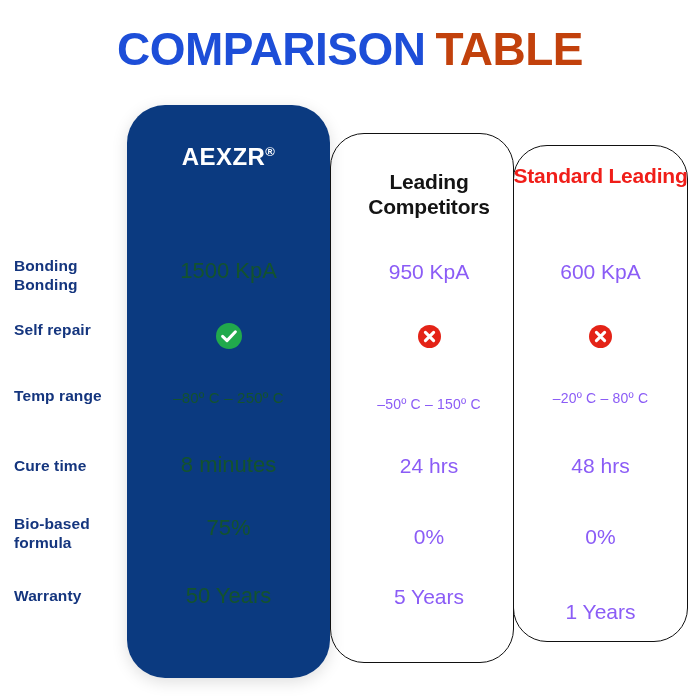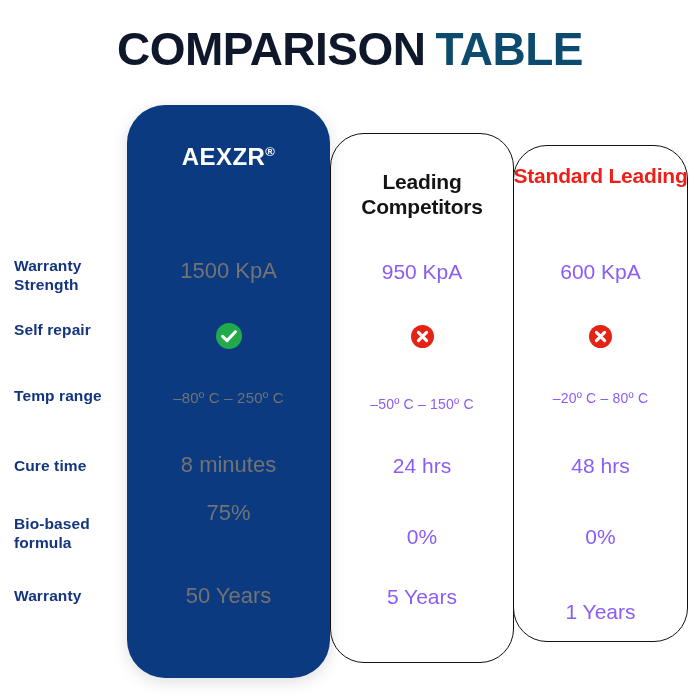--- a/index.html
+++ b/index.html
@@ -29,22 +29,22 @@
     left: 0;
     top: 26px;
     width: 700px;
     text-align: center;
     font-size: 46px;
     font-weight: 700;
     letter-spacing: -0.5px;
     line-height: 1;
     white-space: nowrap;
   }
-  .title .t1 { color: #0f172a; }
-  .title .t2 { color: #0c4a6e; margin-left: 10px; }
+  .title .t1 { color: #1d4ed8; }
+  .title .t2 { color: #c2410c; margin-left: 10px; }
 
   
   .labels {
     position: absolute;
     left: 14px;
     top: 105px;
     width: 110px;
     height: 573px;
   }
   .row-label {
@@ -103,21 +103,21 @@
   }
 
   
   .col {
     position: absolute;
     top: 105px;
     height: 573px;
     z-index: 6;
   }
   .col-hero  { left: 127px; width: 203px; }
-  .col-mid   { left: 330px; width: 184px; }
+  .col-mid   { left: 330px; width: 184px; padding-left: 14px; }
   .col-right { left: 513px; width: 175px; }
 
   .col-head {
     position: absolute;
     left: 0;
     width: 100%;
     text-align: center;
     font-weight: 700;
     line-height: 1.2;
   }
@@ -145,21 +145,21 @@
     letter-spacing: -0.2px;
   }
 
   .cell {
     position: absolute;
     left: 0;
     width: 100%;
     text-align: center;
     line-height: 1.2;
   }
-  .col-hero .cell { color: #737373; }
+  .col-hero .cell { color: #14532d; }
   .col-mid .cell, .col-right .cell { color: #8b5cf6; }
 
   .cell.big   { font-size: 21px; font-weight: 400; }
   .col-hero .cell.big { font-size: 22px; }
   .cell.small { font-size: 14px; font-weight: 400; letter-spacing: 0.2px; }
   .col-hero .cell.small { font-size: 15px; }
 
   
   .icon-wrap {
     position: absolute;
@@ -186,21 +186,21 @@
 
   <div class="title">
     <span class="t1">COMPARISON</span><span class="t2">TABLE</span>
   </div>
 
   <div class="card card-hero"></div>
   <div class="card card-mid"></div>
   <div class="card card-right"></div>
 
   <div class="labels">
-    <div class="row-label" style="top: 151px;">Warranty Strength</div>
+    <div class="row-label" style="top: 151px;">Bonding Bonding</div>
     <div class="row-label" style="top: 215px;">Self repair</div>
     <div class="row-label" style="top: 281px;">Temp range</div>
     <div class="row-label" style="top: 409px;">Bio-based formula</div>
     <div class="row-label" style="top: 351px;">Cure time</div>
     <div class="row-label" style="top: 481px;">Warranty</div>
   </div>
 
   <div class="col col-hero">
     <div class="col-head">
       <span>AEXZR</span><span class="reg">®</span>
@@ -208,21 +208,21 @@
     <div class="cell big" style="top: 153px;">1500 KpA</div>
     <div class="icon-wrap" style="top: 218px;">
       <span class="badge check">
         <svg viewBox="0 0 26 26" aria-hidden="true">
           <path d="M6.6 13.4 L11 17.6 L19.4 8.8" fill="none" stroke="#ffffff" stroke-width="3" stroke-linecap="round" stroke-linejoin="round"></path>
         </svg>
       </span>
     </div>
     <div class="cell small" style="top: 284px; text-align: center;">–80º C – 250º C</div>
     <div class="cell big" style="top: 347px;">8 minutes</div>
-    <div class="cell big" style="top: 395px;">75%</div>
+    <div class="cell big" style="top: 410px;">75%</div>
     <div class="cell big" style="top: 478px;">50 Years</div>
   </div>
 
   <div class="col col-mid">
     <div class="col-head">Leading Competitors</div>
     <div class="cell big" style="top: 153.5px;">950 KpA</div>
     <div class="icon-wrap" style="top: 219.5px;">
       <span class="badge cross">
         <svg viewBox="0 0 23 23" aria-hidden="true">
           <path d="M7.4 7.4 L15.6 15.6 M15.6 7.4 L7.4 15.6" fill="none" stroke="#ffffff" stroke-width="3.1" stroke-linecap="round"></path>

